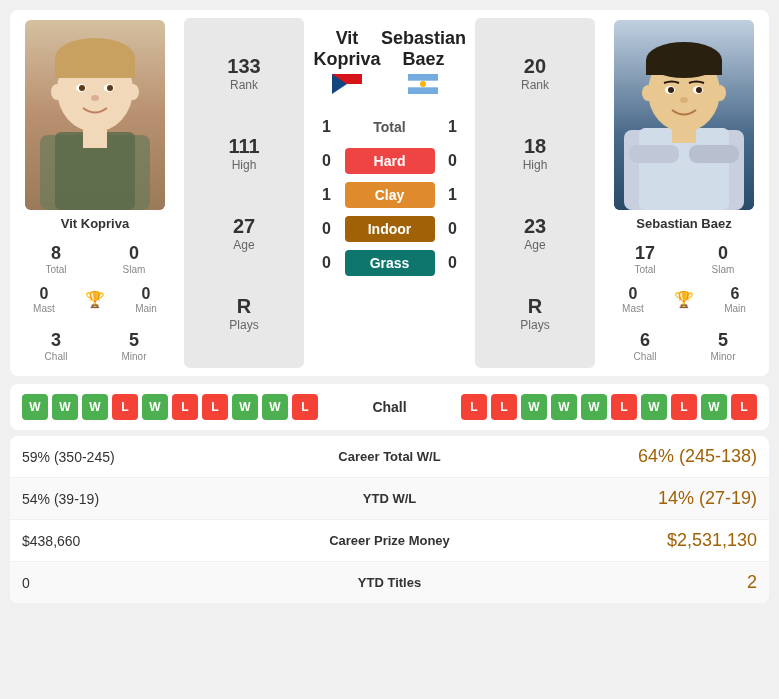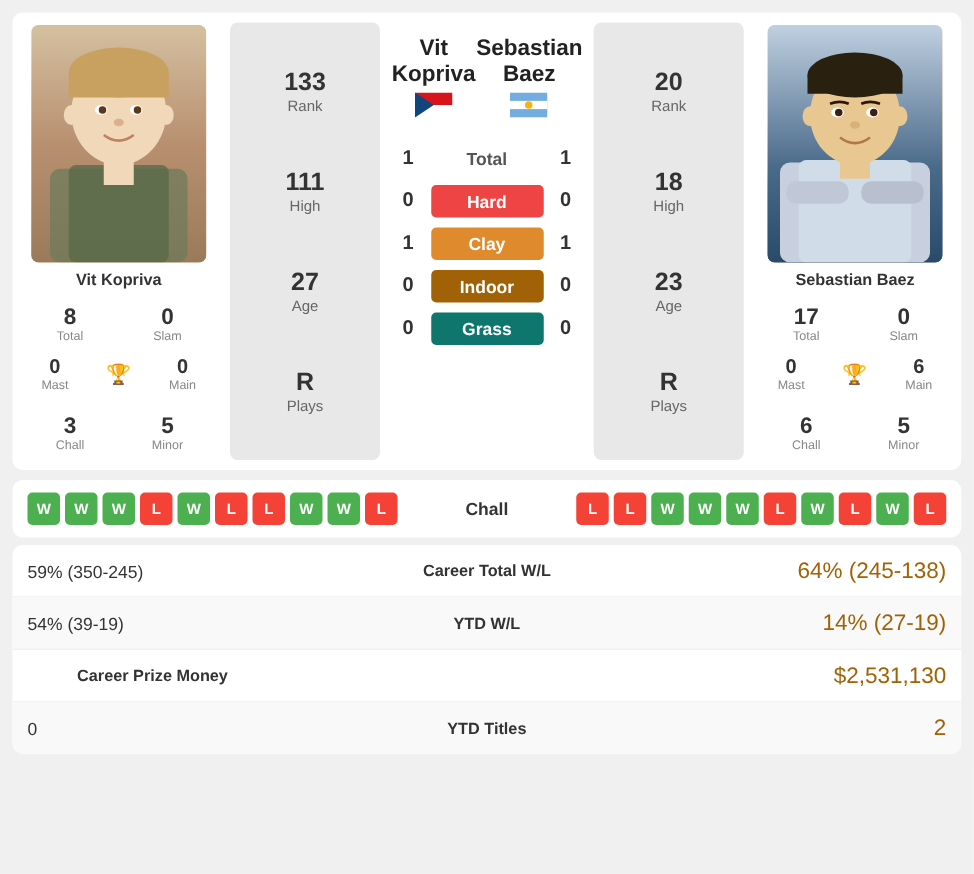--- a/index.html
+++ b/index.html
@@ -609,20 +609,21 @@
     <span class="stats-left-val">59% (350-245)</span>
     <span class="stats-center-label"><strong>Career Total W/L</strong></span>
     <span class="stats-right-val">64% (245-138)</span>
   </div>
       <div class="stats-row">
     <span class="stats-left-val">54% (39-19)</span>
     <span class="stats-center-label"><strong>YTD W/L</strong></span>
     <span class="stats-right-val">14% (27-19)</span>
   </div>
       <div class="stats-row">
+    <span class="stats-left-val">$438,660</span>
     <span class="stats-center-label"><strong>Career Prize Money</strong></span>
     <span class="stats-right-val">$2,531,130</span>
   </div>
       <div class="stats-row">
     <span class="stats-left-val">0</span>
     <span class="stats-center-label"><strong>YTD Titles</strong></span>
     <span class="stats-right-val">2</span>
   </div>
     </div>
 

